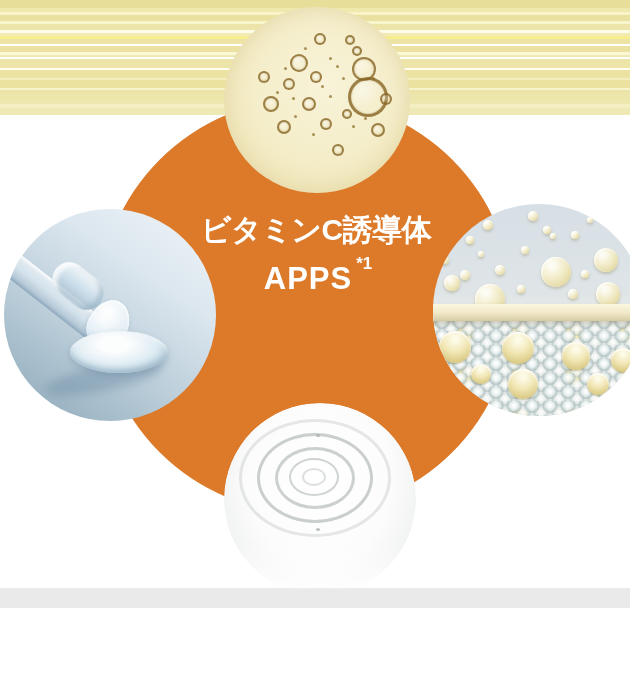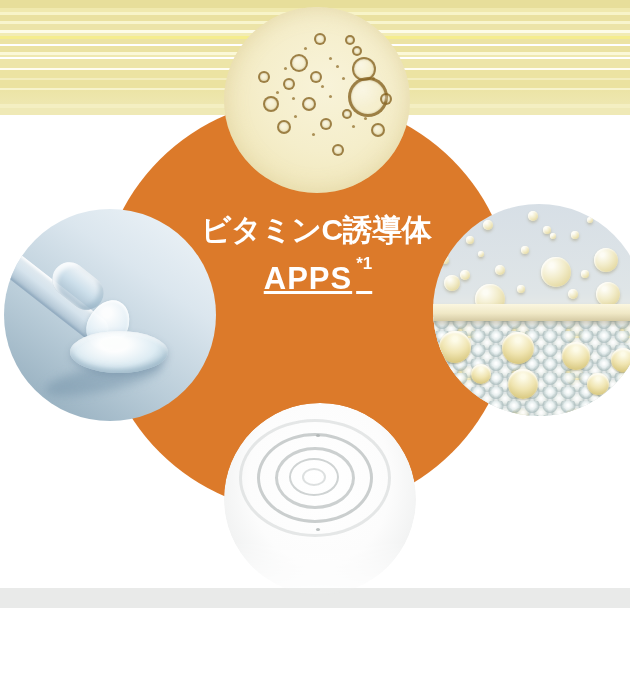--- a/index.html
+++ b/index.html
@@ -50,21 +50,21 @@
     background:radial-gradient(ellipse at 50% 40%, #ffffff 0%, #fcfcfc 52%, #f1f2f2 76%, #e9eaea 100%);
     -webkit-mask-image:linear-gradient(to bottom,#000 72%,rgba(0,0,0,.35) 90%,transparent 100%);
     mask-image:linear-gradient(to bottom,#000 72%,rgba(0,0,0,.35) 90%,transparent 100%);
   }
   
   #center-label{
     position:absolute;left:316px;top:212px;transform:translateX(-50%);
     width:max-content;text-align:center;color:var(--label-text,#ffffff);z-index:5;
   }
   #label-title{font-size:30px;line-height:36px;font-weight:700;letter-spacing:-0.5px;}
-  #label-sub{margin-top:15px;font-size:31px;line-height:1;font-weight:700;letter-spacing:1px;text-decoration:underline;}
+  #label-sub{margin-top:15px;font-size:31px;line-height:1;font-weight:700;letter-spacing:1px;}
   #label-sub sup{font-size:17px;font-weight:700;letter-spacing:0;position:relative;top:-9px;left:4px;}
   
   .oil-ring{position:absolute;border:2px solid rgba(134,99,32,.8);border-radius:50%;
     background:radial-gradient(circle at 35% 28%, rgba(255,255,255,.4), rgba(255,255,255,0) 60%);
     box-shadow:inset 0 0 2px rgba(110,80,20,.4);}
   .oil-dot{position:absolute;width:3px;height:3px;border-radius:50%;background:rgba(140,104,36,.7);}
   
   .pip-shaft{position:absolute;left:-18px;top:22px;width:152px;height:26px;border-radius:14px;
     transform:rotate(38deg);transform-origin:left center;
     background:linear-gradient(to bottom, rgba(255,255,255,.55), rgba(218,231,240,.8) 45%, rgba(150,175,195,.55));

